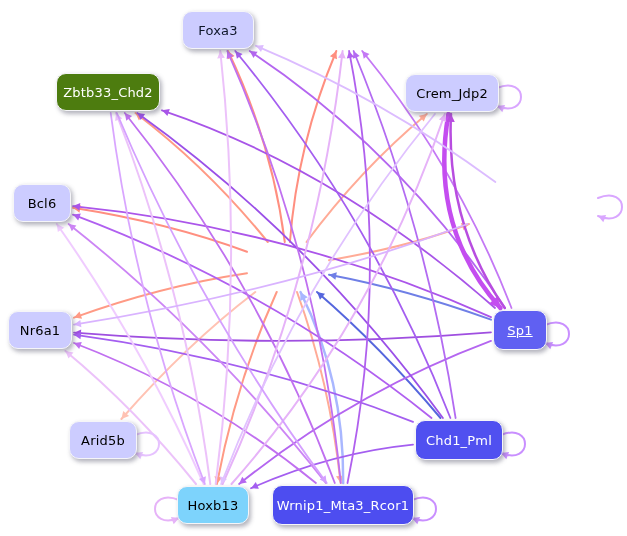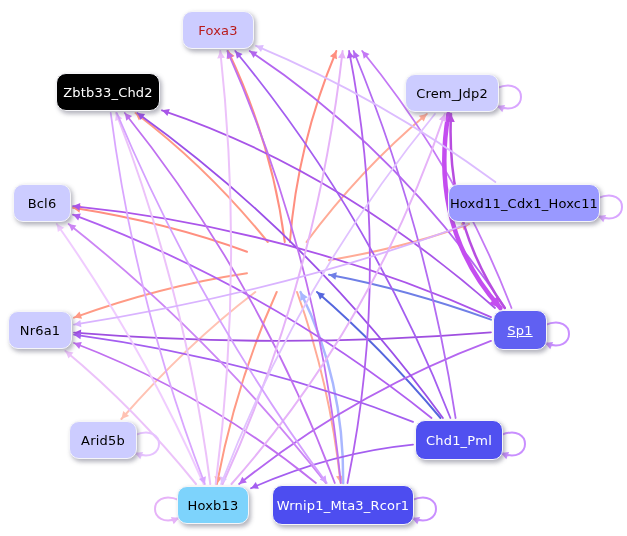--- a/index.html
+++ b/index.html
@@ -119,34 +119,31 @@
       <path d="M 495.4 182.0 Q 381.4 98.1 256.0 45.8" fill="none" stroke="#dcbcff" stroke-width="1.8" stroke-linecap="round"></path>
       <polygon points="256.0,45.8 263.8,45.1 261.0,52.0" fill="#dcbcff"></polygon>
       <path d="M 434.9 114.0 Q 299.5 279.9 221.1 484.0" fill="none" stroke="#e0c2ff" stroke-width="1.8" stroke-linecap="round"></path>
       <polygon points="221.1,484.0 220.1,476.2 227.0,478.9" fill="#e0c2ff"></polygon>
       <path d="M 110.7 113.0 Q 135.7 304.8 204.9 484.0" fill="none" stroke="#d9a6ff" stroke-width="1.8" stroke-linecap="round"></path>
       <polygon points="204.9,484.0 198.9,478.9 205.9,476.2" fill="#d9a6ff"></polygon>
       <path d="M 116.8 113.0 Q 200.7 312.6 326.7 483.0" fill="none" stroke="#d4a0ff" stroke-width="1.8" stroke-linecap="round"></path>
       <polygon points="326.7,483.0 319.6,479.6 325.6,475.2" fill="#d4a0ff"></polygon>
     </svg>
 
-<div class="node" style="left: 182px; top: 11px; width: 72px; height: 38px; background: rgb(204, 204, 255); color: #b91c1c;">
+<div class="node" style="left: 182px; top: 11px; width: 72px; height: 38px; background: rgb(204, 204, 255); color: #0f172a;">
       <span>Foxa3</span>
     </div>
-    <div class="node" style="left: 56px; top: 73px; width: 104px; height: 38px; background: #000000; color: rgb(255, 255, 255);">
+    <div class="node" style="left: 56px; top: 73px; width: 104px; height: 38px; background: #4d7c0f; color: rgb(255, 255, 255);">
       <span>Zbtb33_Chd2</span>
     </div>
     <div class="node" style="left: 405px; top: 74px; width: 94px; height: 38px; background: rgb(204, 204, 255); color: rgb(0, 0, 0);">
       <span>Crem_Jdp2</span>
     </div>
     <div class="node" style="left: 13px; top: 184px; width: 58px; height: 38px; background: rgb(204, 204, 255); color: rgb(0, 0, 0);">
       <span>Bcl6</span>
-    </div>
-    <div class="node" style="left: 448px; top: 184px; width: 152px; height: 38px; background: rgb(153, 153, 255); color: rgb(0, 0, 0);">
-      <span>Hoxd11_Cdx1_Hoxc11</span>
     </div>
     <div class="node" style="left: 8px; top: 311px; width: 64px; height: 38px; background: rgb(204, 204, 255); color: rgb(0, 0, 0);">
       <span>Nr6a1</span>
     </div>
     <div class="node" style="left: 493px; top: 310px; width: 54px; height: 40px; background: rgb(96, 96, 242); color: rgb(255, 255, 255); text-decoration: underline;">
       <span>Sp1</span>
     </div>
     <div class="node" style="left: 69px; top: 421px; width: 68px; height: 38px; background: rgb(204, 204, 255); color: rgb(0, 0, 0);">
       <span>Arid5b</span>
     </div>

